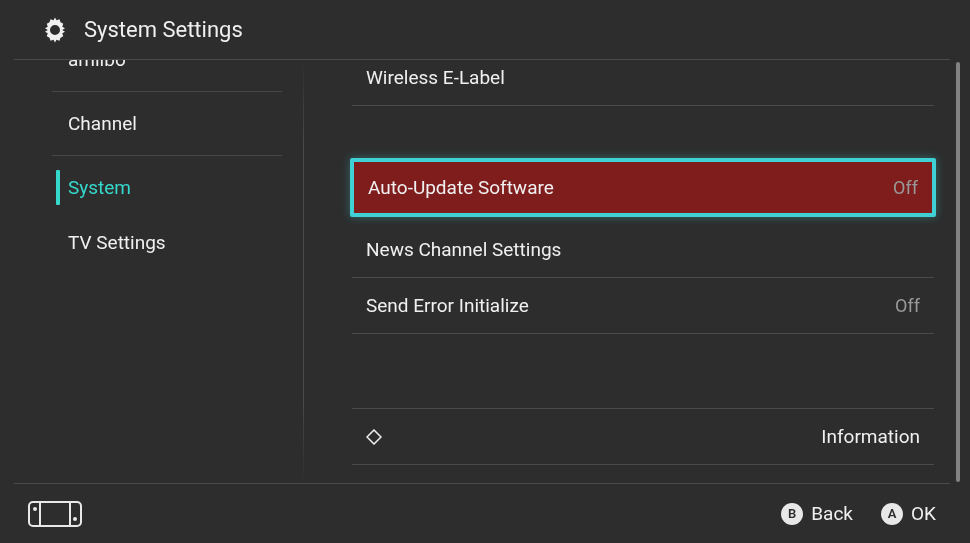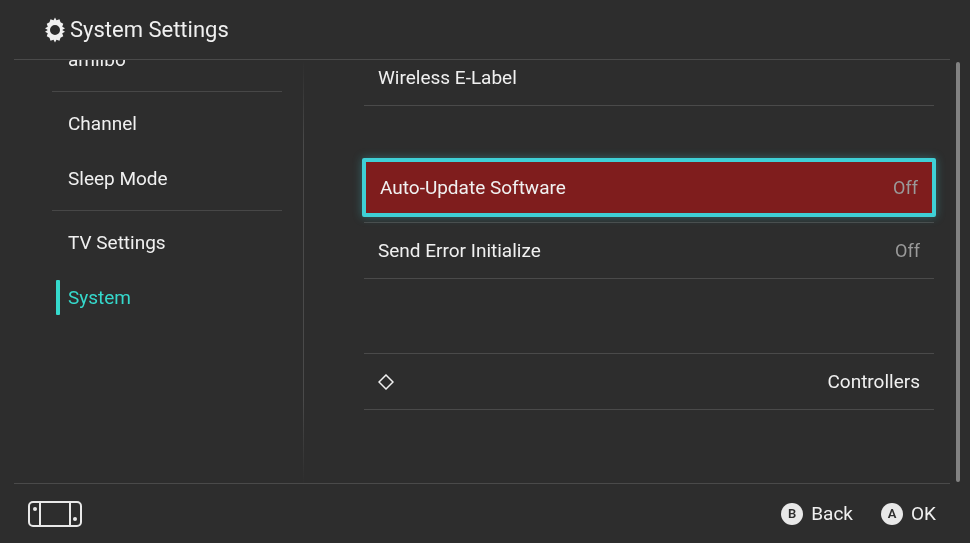--- a/index.html
+++ b/index.html
@@ -8,36 +8,36 @@
     background: #2d2d2d;
     font-family: -apple-system, "Segoe UI", Roboto, sans-serif;
     color: #f0f0f0;
     position: relative;
   }
   .header {
     height: 59px;
     display: flex;
     align-items: center;
     padding-left: 40px;
+    gap: 14px;
   }
   .header-divider {
     position: absolute;
     top: 59px;
     left: 14px;
     right: 20px;
     height: 1px;
     background: #4a4a4a;
   }
   .gear-icon svg { width: 30px; height: 30px; fill: #f0f0f0; display:block; }
   .title { font-size: 22px; font-weight: 400; }
   .body-area {
     position: absolute;
     top: 60px; left: 0; right: 0; bottom: 59px;
     display: flex;
-    gap: 12px;
   }
   .sidebar {
     width: 304px;
     position: relative;
     overflow: hidden;
   }
   .sidebar-sep {
     position: absolute;
     right: 0; top: 0; bottom: 0;
     width: 1px;
@@ -165,58 +165,60 @@
   <span class="title">System Settings</span>
 </div>
 <div class="header-divider"></div>
 
 <div class="body-area">
   <div class="sidebar">
     <div class="sidebar-list">
       <div class="sidebar-item"><span>amiibo</span></div>
       <div class="sidebar-divider"></div>
       <div class="sidebar-item"><span>Channel</span></div>
-      <div class="sidebar-item"><span>Sleep Mode</span></div>
       <div class="sidebar-divider"></div>
+      <div class="sidebar-item active"><span class="indicator"></span><span>System</span></div>
       <div class="sidebar-item"><span>TV Settings</span></div>
-      <div class="sidebar-item active"><span class="indicator"></span><span>System</span></div>
     </div>
     <div class="sidebar-sep"></div>
   </div>
 
   <div class="main">
     <div class="main-inner">
       <div class="setting-row first">
         <span>Wireless E-Label</span>
       </div>
       <div class="row-divider"></div>
       <div class="gap"></div>
 
       <div class="setting-row highlighted">
         <span>Auto-Update Software</span>
         <span class="value">Off</span>
       </div>
 
+      <div class="setting-row">
+        <span>News Channel Settings</span>
+      </div>
       <div class="row-divider"></div>
 
       <div class="setting-row">
         <span>Send Error Initialize</span>
         <span class="value">Off</span>
       </div>
       <div class="row-divider"></div>
 
       <div class="big-gap"></div>
       <div class="row-divider"></div>
       <div class="setting-row">
         <span class="diamond">
           <svg viewBox="0 0 16 16">
               <path d="M8 1 L15 8 L8 15 L1 8 Z"></path>
             </svg>
         </span>
-        <span>Controllers</span>
+        <span>Information</span>
       </div>
       <div class="row-divider"></div>
     </div>
     <div class="scrollbar"></div>
   </div>
 </div>
 
 <div class="footer-divider"></div>
 <div class="footer">
   <span class="console-icon">

